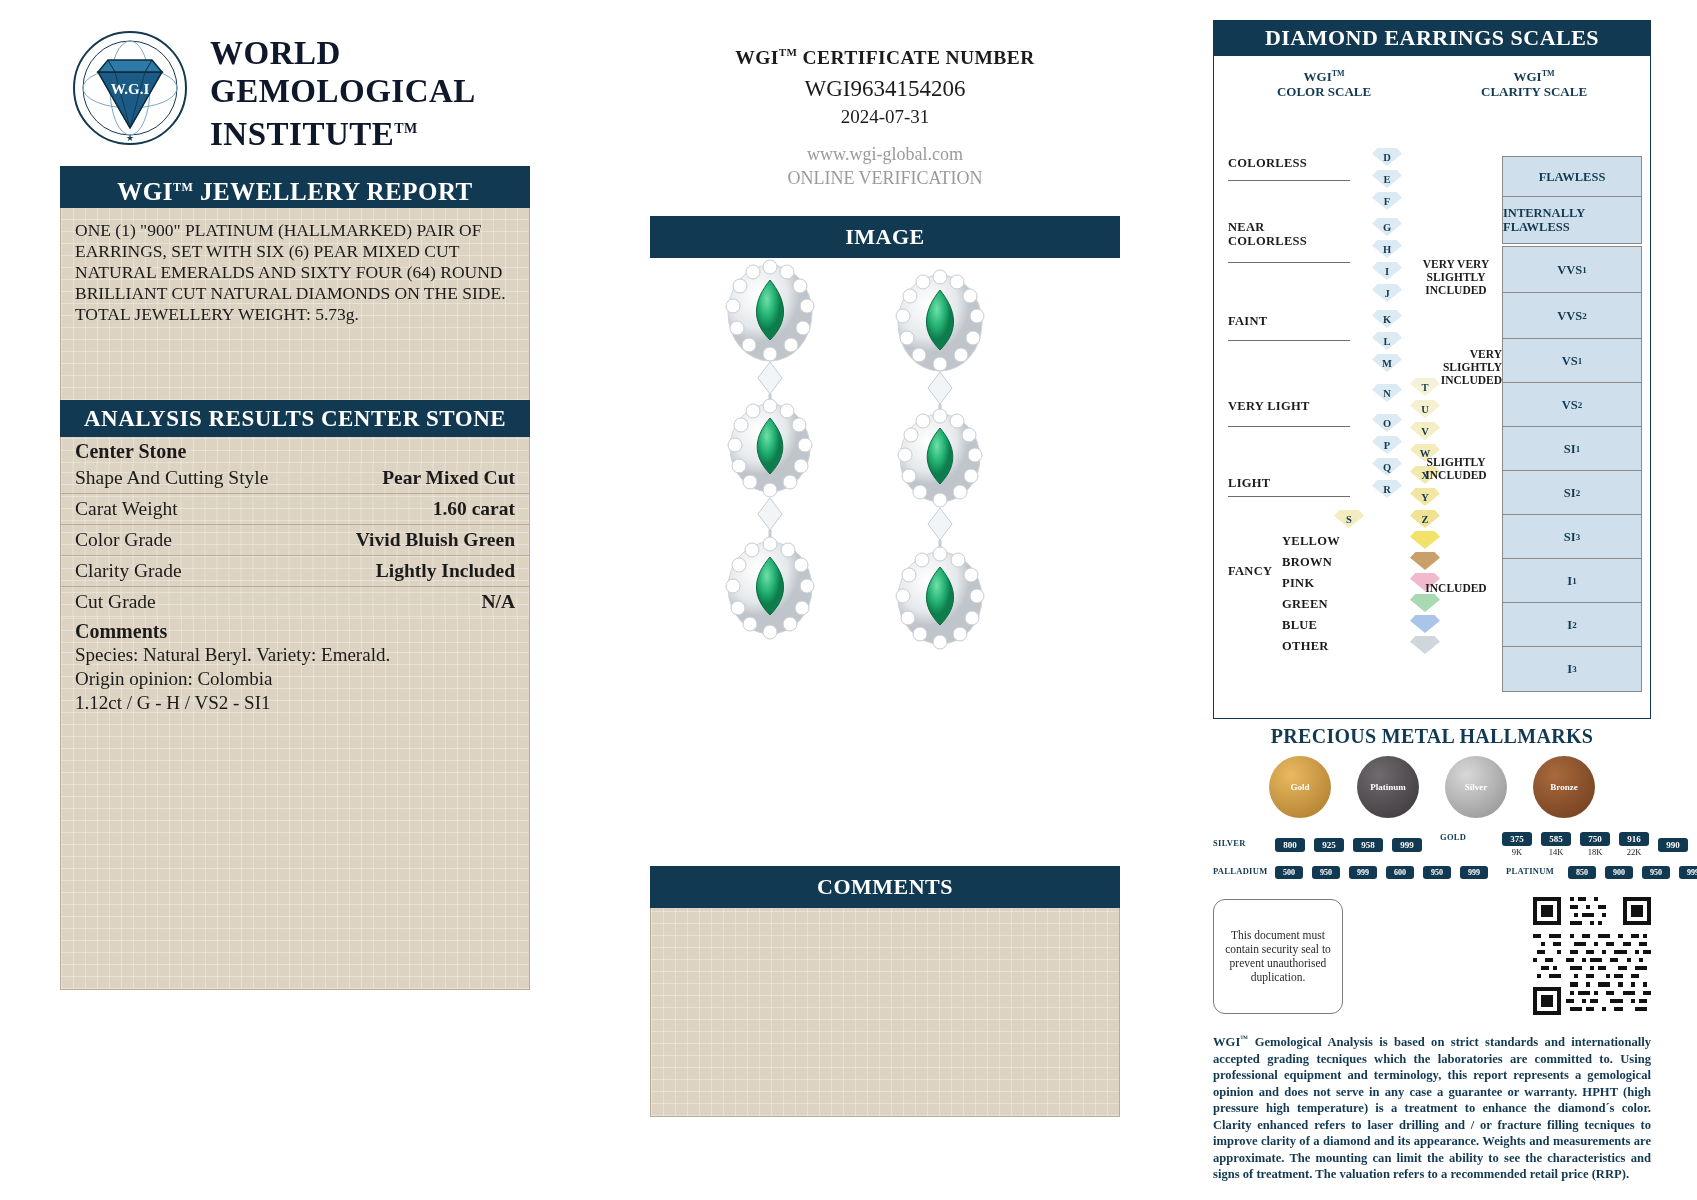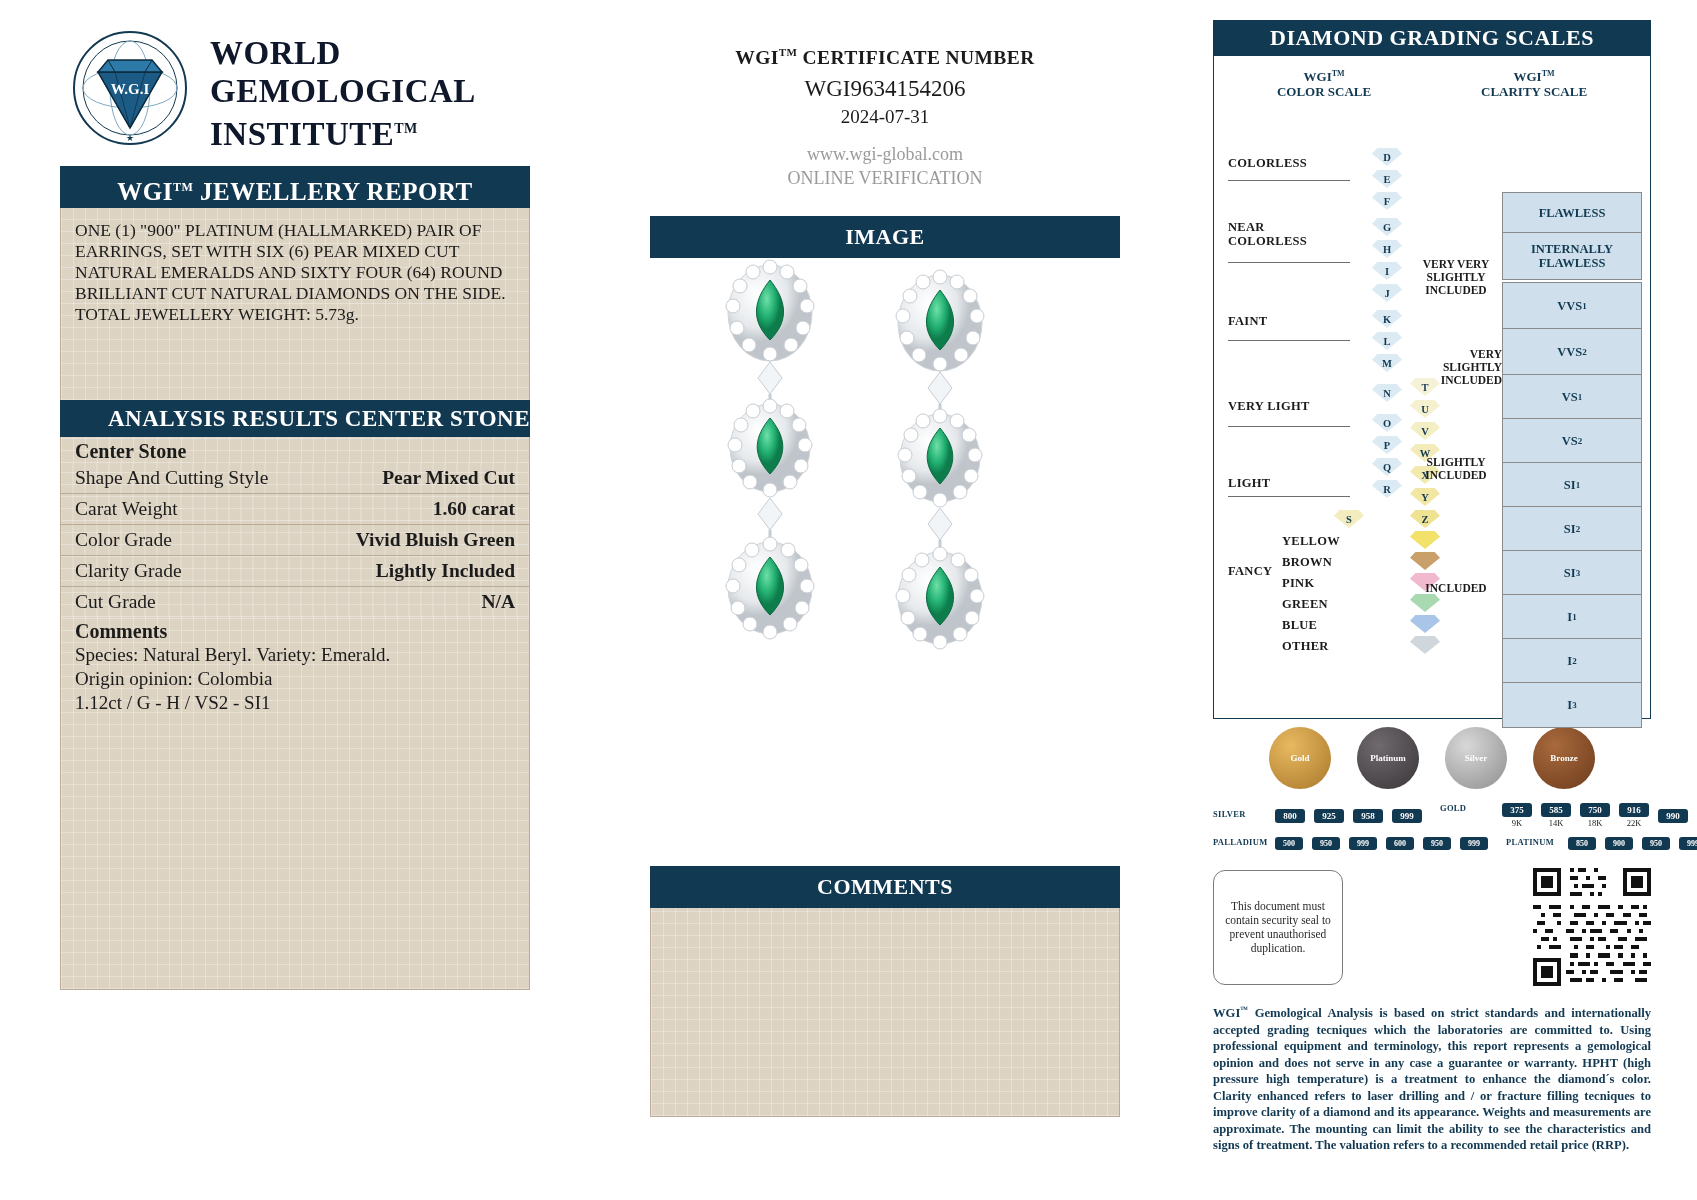--- a/index.html
+++ b/index.html
@@ -42,21 +42,21 @@
 
   .report-bar{margin-top:6px;height:42px;line-height:42px;font-size:25px;}
   .report-bar sup{font-size:12px;vertical-align:super;}
 
   .desc{
     padding:12px 14px 10px 14px;
     font-size:17.5px;line-height:21px;
     border-left:1px solid #b9ab95;border-right:1px solid #b9ab95;
     min-height:170px;
   }
-  .section-bar{height:37px;line-height:37px;font-size:23px;text-align:right;padding-left:32px;}
+  .section-bar{height:37px;line-height:37px;font-size:23px;text-align:left;padding-left:24px;}
   .sub-label{
     font-size:20px;font-weight:bold;padding:3px 14px 0 14px;
     border-left:1px solid #b9ab95;border-right:1px solid #b9ab95;
   }
   table.rows{
     width:100%;border-collapse:collapse;
     border-left:1px solid #b9ab95;border-right:1px solid #b9ab95;
     font-size:19.5px;
   }
   table.rows td{padding:4px 14px;border-bottom:1px solid #b9ab95;}
@@ -101,22 +101,22 @@
   }
   .gem .g-shape{
     position:absolute;inset:0;
     clip-path:polygon(18% 0,82% 0,100% 32%,50% 100%,0 32%);
     background:#dbeaf3;border:0;
   }
 
   .claritycol{position:absolute;left:258px;top:52px;width:168px;}
   .clar-cell{
     border:1px solid #8a8a8a;background:#cfe0ec;color:#123952;
-    font-weight:bold;font-size:12.5px;text-align:center;
-    display:flex;align-items:center;justify-content:center;line-height:14px;margin-top:36px;
+    font-weight:bold;font-size:12.5px;text-align:left;
+    display:flex;align-items:center;justify-content:center;line-height:14px;
   }
   .clar-group{
     position:absolute;left:-92px;width:88px;text-align:center;
     font-size:11.5px;font-weight:bold;color:#1b1b1b;line-height:13px;
   }
   .clar-cell sub{font-size:9px;}
 
   .metal-bar{margin-top:6px;text-align:center;font-weight:bold;font-size:20px;color:#123952;letter-spacing:.3px;}
   .coins{display:flex;justify-content:center;gap:26px;margin-top:8px;}
   .coin{width:62px;height:62px;border-radius:50%;display:flex;align-items:center;justify-content:center;font-size:9px;color:#fff;font-weight:bold;}
@@ -375,21 +375,21 @@
         </g>
       </svg>
     </div>
 
     <div class="bar comments-bar">COMMENTS</div>
     <div class="beige comments-area"></div>
   </div>
 
   <div class="right">
 
-    <div class="bar grading-bar">DIAMOND GRADING  SCALES</div>
+    <div class="bar grading-bar">DIAMOND EARRINGS  SCALES</div>
 
     <div class="scales-box">
       <div class="scale-head">
         <div>
           <span>WGI</span><sup>TM</sup><br>
           <span>COLOR SCALE</span>
         </div>
         <div>
           <span>WGI</span><sup>TM</sup><br>
           <span>CLARITY SCALE</span>
@@ -587,20 +587,21 @@
             <span>I</span>
             <sub>2</sub>
           </div>
         <div class="clar-cell" style="position:absolute;left:30px;top:538px;width:138px;height:44px;">
             <span>I</span>
             <sub>3</sub>
           </div>
       </div>
     </div>
 
+    <div class="metal-bar">PRECIOUS METAL HALLMARKS</div>
 
     <div class="coins">
       <div class="coin gold">Gold</div>
       <div class="coin plat">Platinum</div>
       <div class="coin silver">Silver</div>
       <div class="coin bronze">Bronze</div>
     </div>
 
     <div class="hallmark-rows">
       <div class="hm-row">

